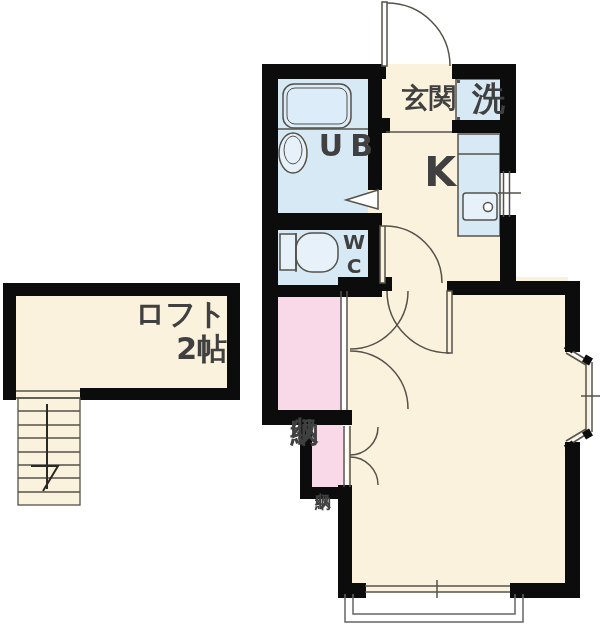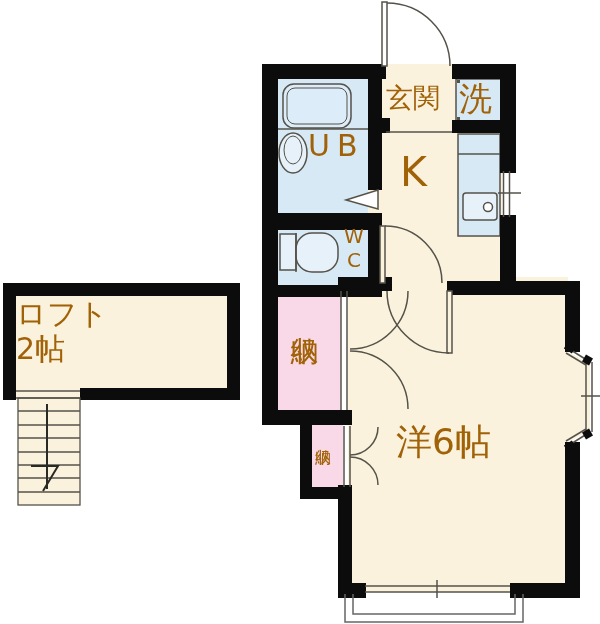--- a/index.html
+++ b/index.html
@@ -6,23 +6,23 @@
   #plan{
     position:relative;
     width:600px;height:624px;
     background:#ffffff;
     font-family:"DejaVu Sans",sans-serif;
     overflow:hidden;
   }
   #plan svg{position:absolute;left:0;top:0;}
   .lbl{
     position:absolute;
-    color:#a16207;
-    font-weight:normal;
-    text-align:left;
+    color:#404040;
+    font-weight:bold;
+    text-align:right;
     line-height:1.1;
     white-space:nowrap;
     user-select:none;
   }
   .vert{
     writing-mode:vertical-rl;
     text-orientation:upright;
     white-space:normal;
     line-height:1.0;
     letter-spacing:2px;
@@ -208,18 +208,17 @@
     </g>
   </svg>
 
   <div class="lbl genkan">玄関</div>
   <div class="lbl sen">洗</div>
   <div class="lbl ub">UB</div>
   <div class="lbl vert wc">WC</div>
   <div class="lbl k">K</div>
   <div class="lbl vert closet-lg">収納</div>
   <div class="lbl vert closet-sm">収納</div>
-  <div class="lbl western">洋6帖</div>
   <div class="lbl loft">
     <div>ロフト</div>
     <div>2帖</div>
   </div>
 </div>
 
 </body></html>

